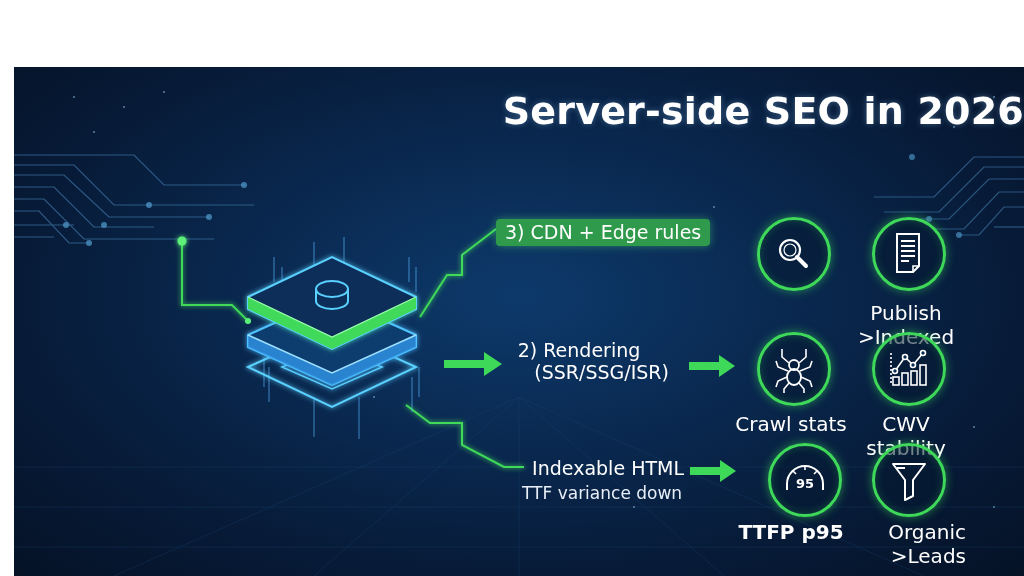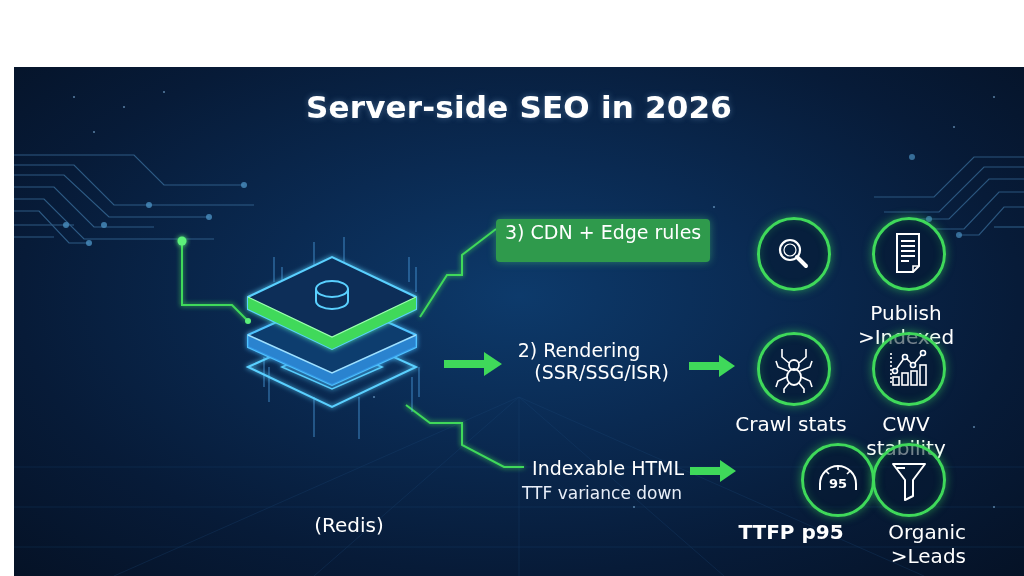--- a/index.html
+++ b/index.html
@@ -1,21 +1,21 @@
 <!DOCTYPE html>
 <html><head>
 <meta charset="utf-8">
 <style>
   html,body{margin:0;padding:0;}
   body{width:1024px;height:576px;background:#ffffff;position:relative;overflow:hidden;font-family:"DejaVu Sans","Liberation Sans",sans-serif;}
   .panel{position:absolute;left:14px;top:67px;width:1010px;height:509px;overflow:hidden;
     background:radial-gradient(ellipse at 50% 45%, #0d3a6b 0%, #0a2a52 35%, #071b38 70%, #051226 100%);}
   .bgsvg{position:absolute;left:0;top:0;}
-  .title{position:absolute;left:0;width:1010px;top:22px;text-align:center;color:#ffffff;font-size:31px;font-weight:bold;letter-spacing:0.2px;text-shadow:0 0 6px rgba(160,210,255,0.35);}
-  .badge{position:absolute;left:482px;top:152px;background:#2f9a4c;border-radius:4px;padding:2px 9px 19px 9px;color:#ffffff;font-size:19px;box-shadow:0 0 8px rgba(80,220,120,0.45);}
+  .title{position:absolute;left:0;width:1010px;top:22px;text-align:right;color:#ffffff;font-size:38px;font-weight:bold;letter-spacing:0.2px;text-shadow:0 0 6px rgba(160,210,255,0.35);}
+  .badge{position:absolute;left:482px;top:152px;background:#2f9a4c;border-radius:4px;padding:2px 9px 3px 9px;color:#ffffff;font-size:19px;box-shadow:0 0 8px rgba(80,220,120,0.45);}
   .sub{position:absolute;color:#e8eef8;font-size:14px;}
   .txt{position:absolute;color:#ffffff;font-size:19px;line-height:22px;text-align:center;}
   .circle{position:absolute;width:68px;height:68px;border-radius:50%;border:3px solid #3fd95a;box-shadow:0 0 10px rgba(60,220,90,0.55), inset 0 0 8px rgba(60,220,90,0.25);background:rgba(5,25,50,0.55);}
   .circle svg{position:absolute;left:0;top:0;}
   .clabel{position:absolute;color:#ffffff;font-size:20px;text-align:center;width:120px;}
   .arrow{position:absolute;}
 </style>
 </head>
 <body>
 
@@ -151,21 +151,20 @@
   <svg class="arrow" style="left:675px;top:288px;" width="48" height="22">
     <path d="M0 7 H30 V0 L46 11 L30 22 V15 H0 Z" fill="#3fd95a"></path>
   </svg>
 
   <div class="txt" style="left:510px;top:390px;width:160px;text-align:right;">Indexable HTML</div>
   <div class="sub" style="left:508px;top:416px;font-size:17px;">TTF variance down</div>
   <svg class="arrow" style="left:676px;top:393px;" width="48" height="22">
     <path d="M0 7 H30 V0 L46 11 L30 22 V15 H0 Z" fill="#3fd95a"></path>
   </svg>
 
-  <div class="txt" style="left:190px;top:447px;width:290px;font-size:20px;">(Redis)</div>
 
   <div class="circle" style="left:743px;top:150px;">
     <svg width="68" height="68">
       <circle cx="30" cy="30" r="10" fill="none" stroke="#fff" stroke-width="2.2"></circle>
       <circle cx="30" cy="30" r="6" fill="none" stroke="#fff" stroke-width="1.2"></circle>
       <path d="M37 37 L46 46" stroke="#fff" stroke-width="4" stroke-linecap="round"></path>
     </svg>
   </div>
 
   <div class="circle" style="left:858px;top:150px;">
@@ -214,21 +213,21 @@
       <g fill="#0a2a52" stroke="#fff" stroke-width="1.6">
           <circle cx="20" cy="36" r="2.5"></circle>
           <circle cx="30" cy="22" r="2.5"></circle>
           <circle cx="38" cy="30" r="2.5"></circle>
           <circle cx="48" cy="18" r="2.5"></circle>
         </g>
     </svg>
   </div>
   <div class="clabel" style="left:832px;top:345px;">CWV stability</div>
 
-  <div class="circle" style="left:787px;top:376px;">
+  <div class="circle" style="left:754px;top:376px;">
     <svg width="68" height="68">
       <path d="M16 44 V38 A18 18 0 0 1 52 38 V44" fill="none" stroke="#fff" stroke-width="2"></path>
       <g stroke="#fff" stroke-width="1.6">
           <line x1="34" y1="20" x2="34" y2="24"></line>
           <line x1="22" y1="25" x2="25" y2="28"></line>
           <line x1="46" y1="25" x2="43" y2="28"></line>
         </g>
       <text x="34" y="42" text-anchor="middle" fill="#fff" font-size="13" font-weight="bold" font-family="DejaVu Sans, sans-serif">95</text>
     </svg>
   </div>

